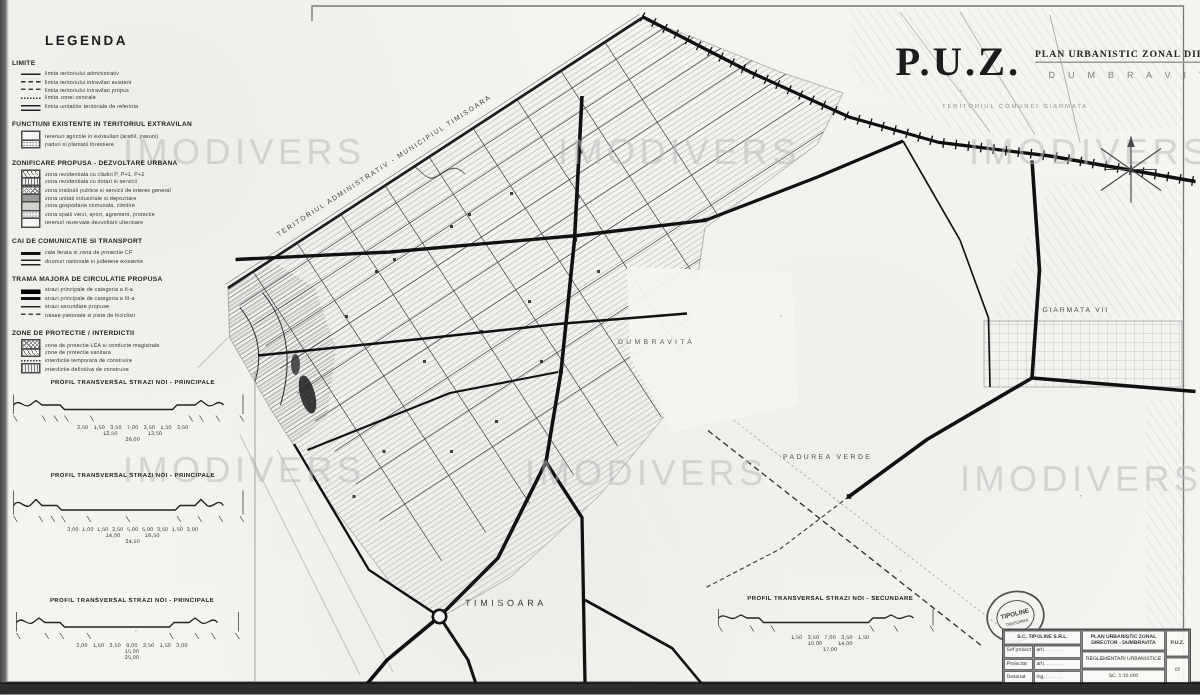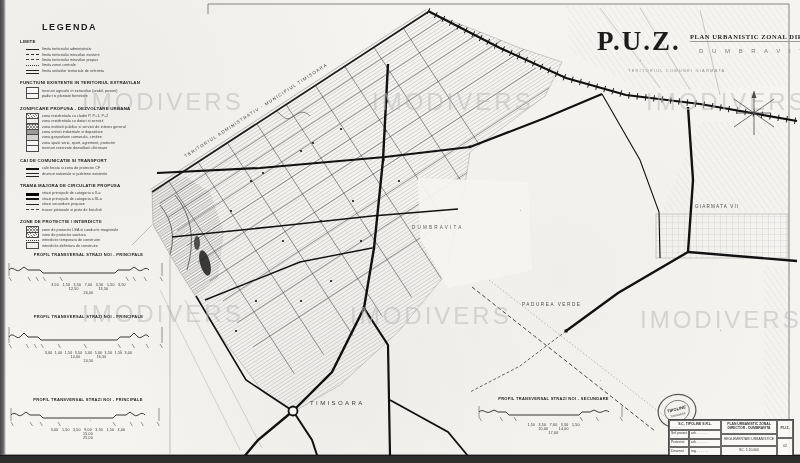--- a/index.html
+++ b/index.html
@@ -17,21 +17,21 @@
       font-weight:normal;white-space:nowrap;pointer-events:none;text-align:right;}
 
   
   .puz{font-family:"Liberation Serif",serif;font-weight:bold;font-size:27px;letter-spacing:2px;color:#1c1c1c;}
   .puz-sub{font-family:"Liberation Serif",serif;font-weight:bold;font-size:6.5px;letter-spacing:.6px;
            color:#242424;white-space:nowrap;border-bottom:.5px solid #9a9a9a;padding-bottom:1px;}
   .puz-loc{font-size:6px;letter-spacing:3.5px;color:#7c7c7c;white-space:nowrap;}
   .terr-note{font-size:4px;letter-spacing:1.2px;color:#8f8f8f;white-space:nowrap;}
 
   
-  .legend{position:absolute;left:20px;top:22px;width:152px;}
+  .legend{position:absolute;left:8px;top:22px;width:152px;}
   .leg-title{font-size:9px;font-weight:bold;letter-spacing:1.6px;color:#1b1b1b;margin-left:22px;margin-bottom:2px;}
   .leg-sec{margin-top:7px;}
   .leg-sec-h{font-size:4.4px;font-weight:bold;letter-spacing:.2px;color:#1f1f1f;margin-bottom:2.5px;}
   .leg-item{display:flex;align-items:center;gap:3px;height:5.4px;margin-left:6px;}
   .leg-item .lab{font-size:3.6px;color:#343434;letter-spacing:.1px;white-space:nowrap;}
   .sym{width:13px;height:5px;flex:none;position:relative;}
   .sym.ln::before{content:"";position:absolute;left:0;right:0;top:2px;}
   .line-solid::before{border-top:1.5px solid #222;}
   .line-dashdot::before{border-top:1px dashed #2a2a2a;}
   .line-dashed::before{border-top:1px dashed #444;}

